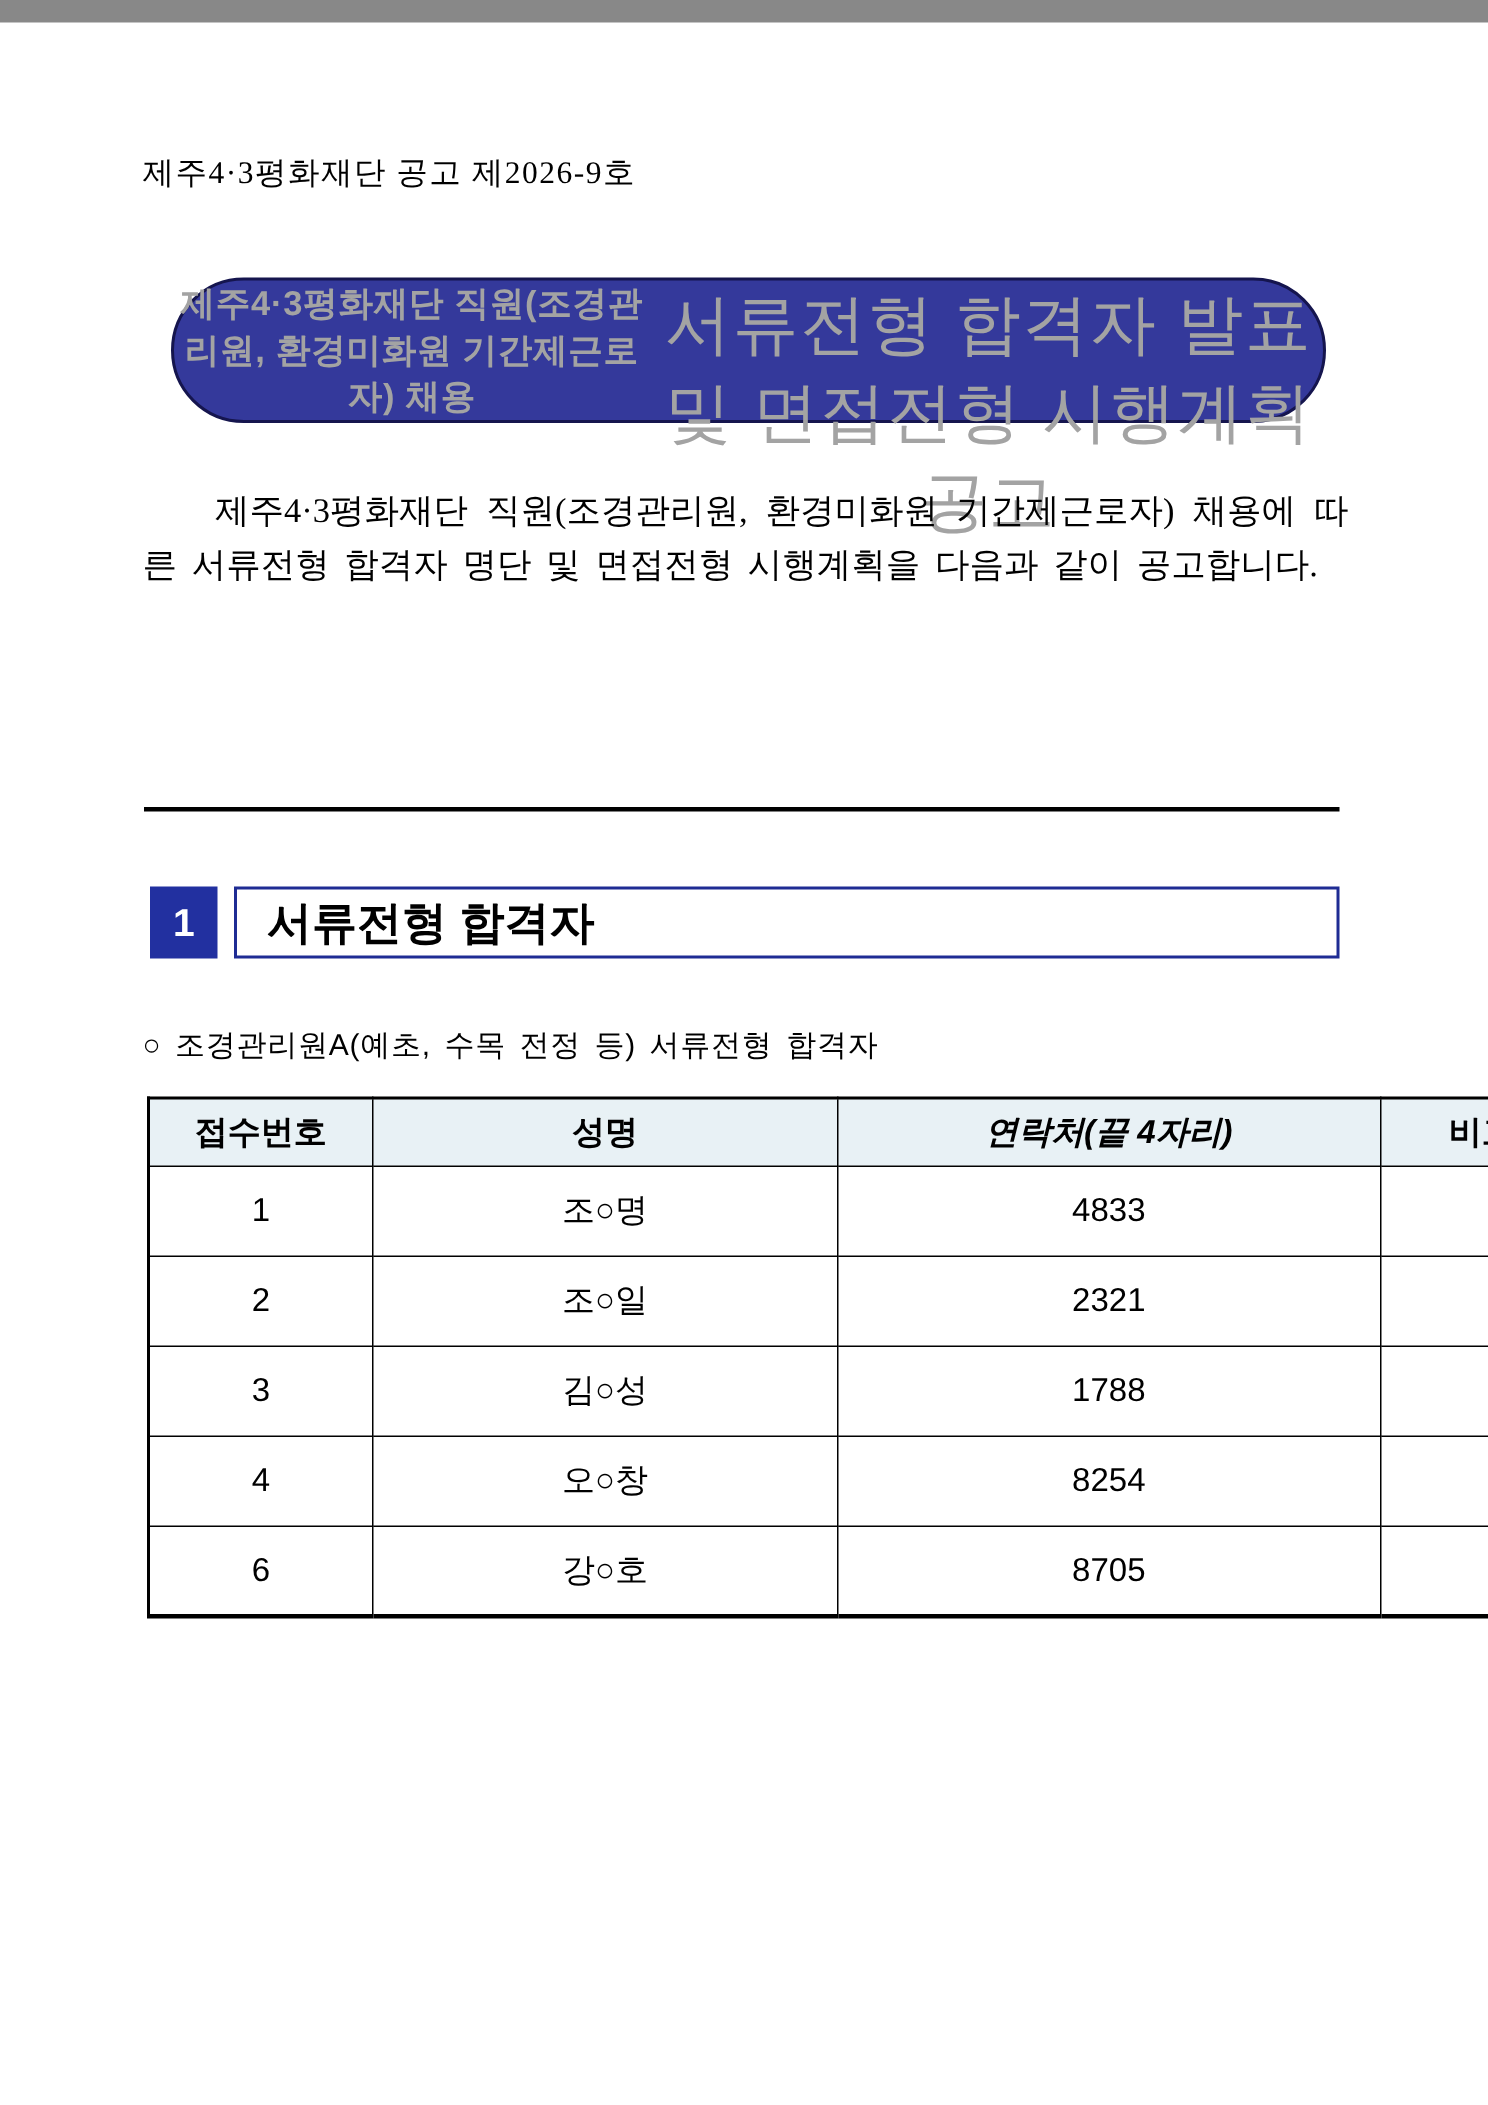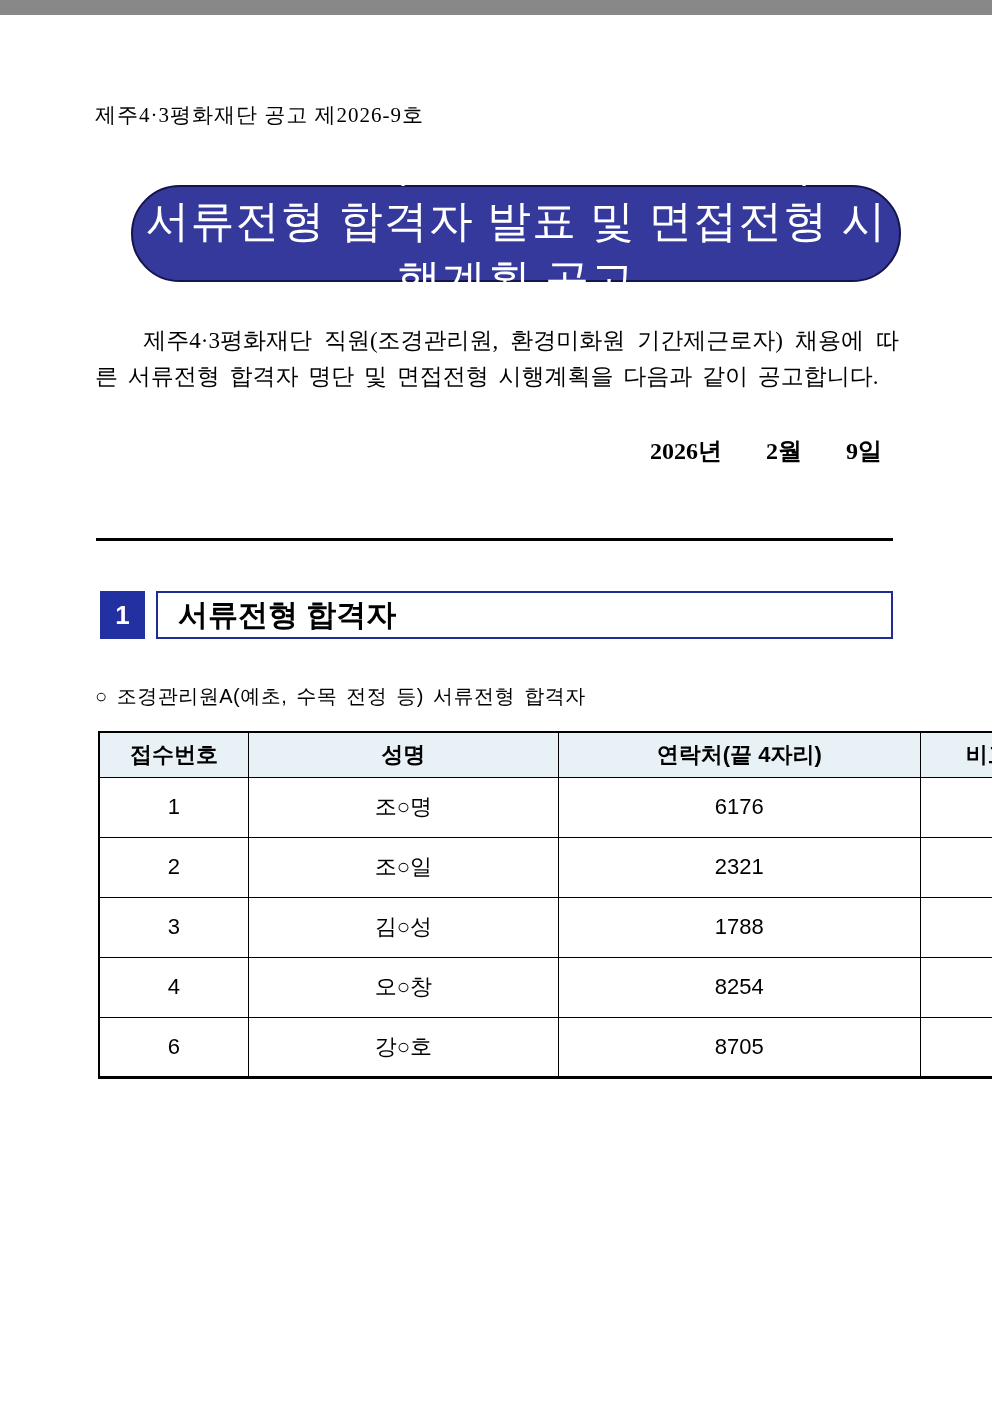--- a/index.html
+++ b/index.html
@@ -17,30 +17,30 @@
 
   .doc-number {
     position: absolute;
     left: 95px; top: 86px;
     font-size: 21px;
     letter-spacing: 1px;
   }
 
   .banner {
     position: absolute;
-    left: 131px; top: 170px;
+    left: 114px; top: 170px;
     width: 770px; height: 97px;
     background: #34399B;
     border: 2px solid #15154E;
     border-radius: 50px;
-    color: #ffffff;
+    color: #a3a3a3;
     text-align: center;
     font-family: "Liberation Sans", "DejaVu Sans", sans-serif;
     display: flex;
-    flex-direction: column;
+    flex-direction: row;
     justify-content: center;
     gap: 3px;
   }
   .banner-line1 {
     font-size: 23px;
     font-weight: bold;
     letter-spacing: 0.5px;
   }
   .banner-line2 {
     font-size: 44px;
@@ -147,38 +147,37 @@
   table.results { border: 2.5px solid #000; }
   table.results thead th {
     background: #E8F1F5;
     height: 45px;
     font-weight: bold;
   }
   table.results tbody td { height: 60px; font-weight: normal; }
   table.results tbody tr:last-child td { border-bottom: 3px solid #000; }
   .col-no    { width: 15.6%; }
   .col-name  { width: 32.4%; }
-  .col-phone { width: 37.8%; }
+  .col-phone { width: 37.8%; font-style: italic; }
   .col-note  { width: 14.2%; }
 </style>
 </head>
 <body>
 
 <div class="page">
 
   <div class="doc-number">제주4·3평화재단 공고 제2026-9호</div>
 
   <div class="banner">
     <div class="banner-line1">제주4·3평화재단 직원(조경관리원, 환경미화원 기간제근로자) 채용</div>
     <div class="banner-line2">서류전형 합격자 발표 및 면접전형 시행계획 공고</div>
   </div>
 
   <div class="intro">제주4·3평화재단 직원(조경관리원, 환경미화원 기간제근로자) 채용에 따른 서류전형 합격자 명단 및 면접전형 시행계획을 다음과 같이 공고합니다.</div>
 
-  <div class="date-line">2026년  2월  9일</div>
 
   <div class="rule"></div>
 
   <div class="section-header">
     <div class="section-num">1</div>
     <div class="section-title-box">서류전형 합격자</div>
   </div>
 
   <div class="list-heading">○ 조경관리원A(예초, 수목 전정 등) 서류전형 합격자</div>
 
@@ -188,21 +187,21 @@
         <th class="col-no">접수번호</th>
         <th class="col-name">성명</th>
         <th class="col-phone">연락처(끝 4자리)</th>
         <th class="col-note">비고</th>
       </tr>
     </thead>
     <tbody>
       <tr>
         <td>1</td>
         <td>조○명</td>
-        <td>6176</td>
+        <td>4833</td>
         <td></td>
       </tr>
       <tr>
         <td>2</td>
         <td>조○일</td>
         <td>2321</td>
         <td></td>
       </tr>
       <tr>
         <td>3</td>

